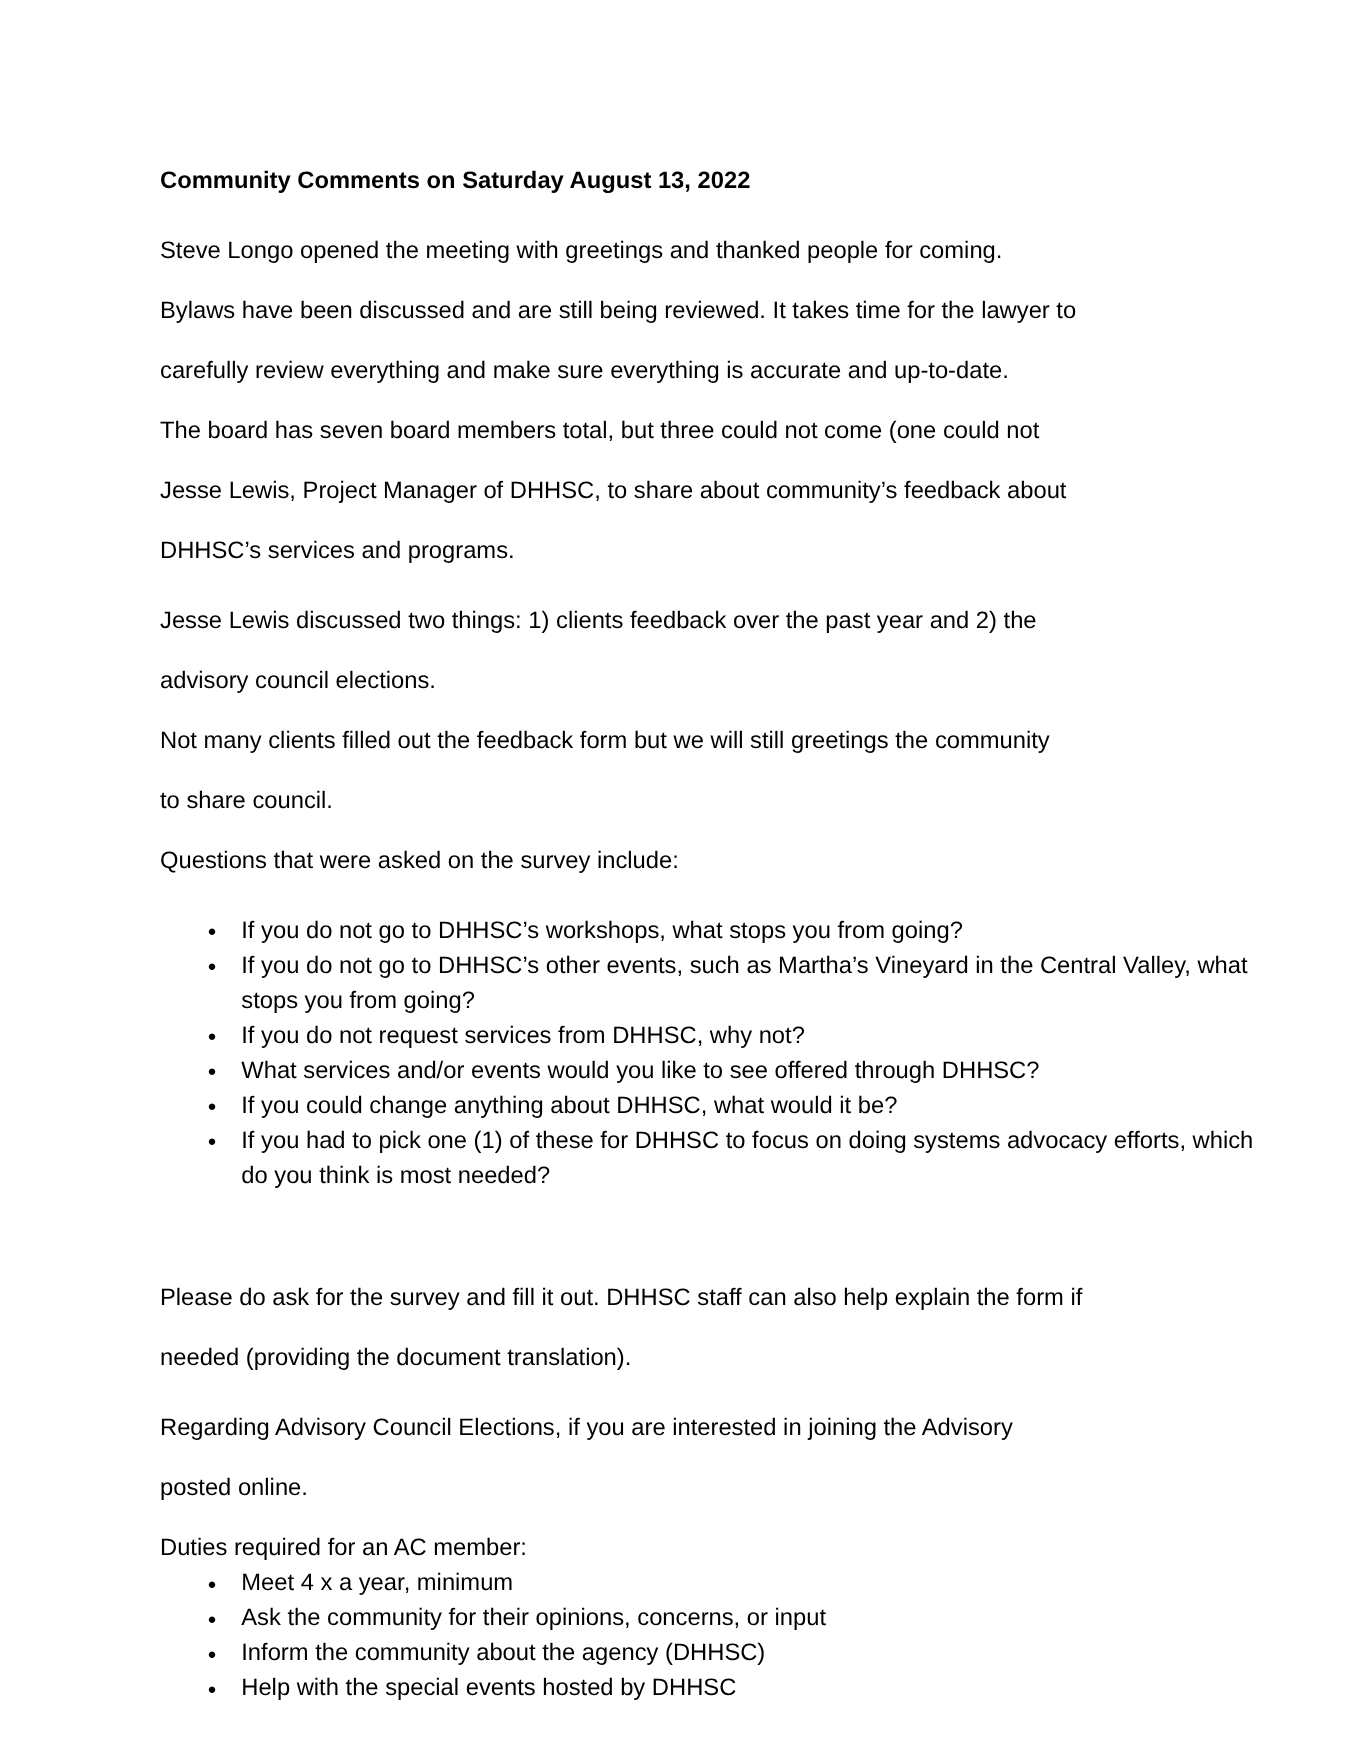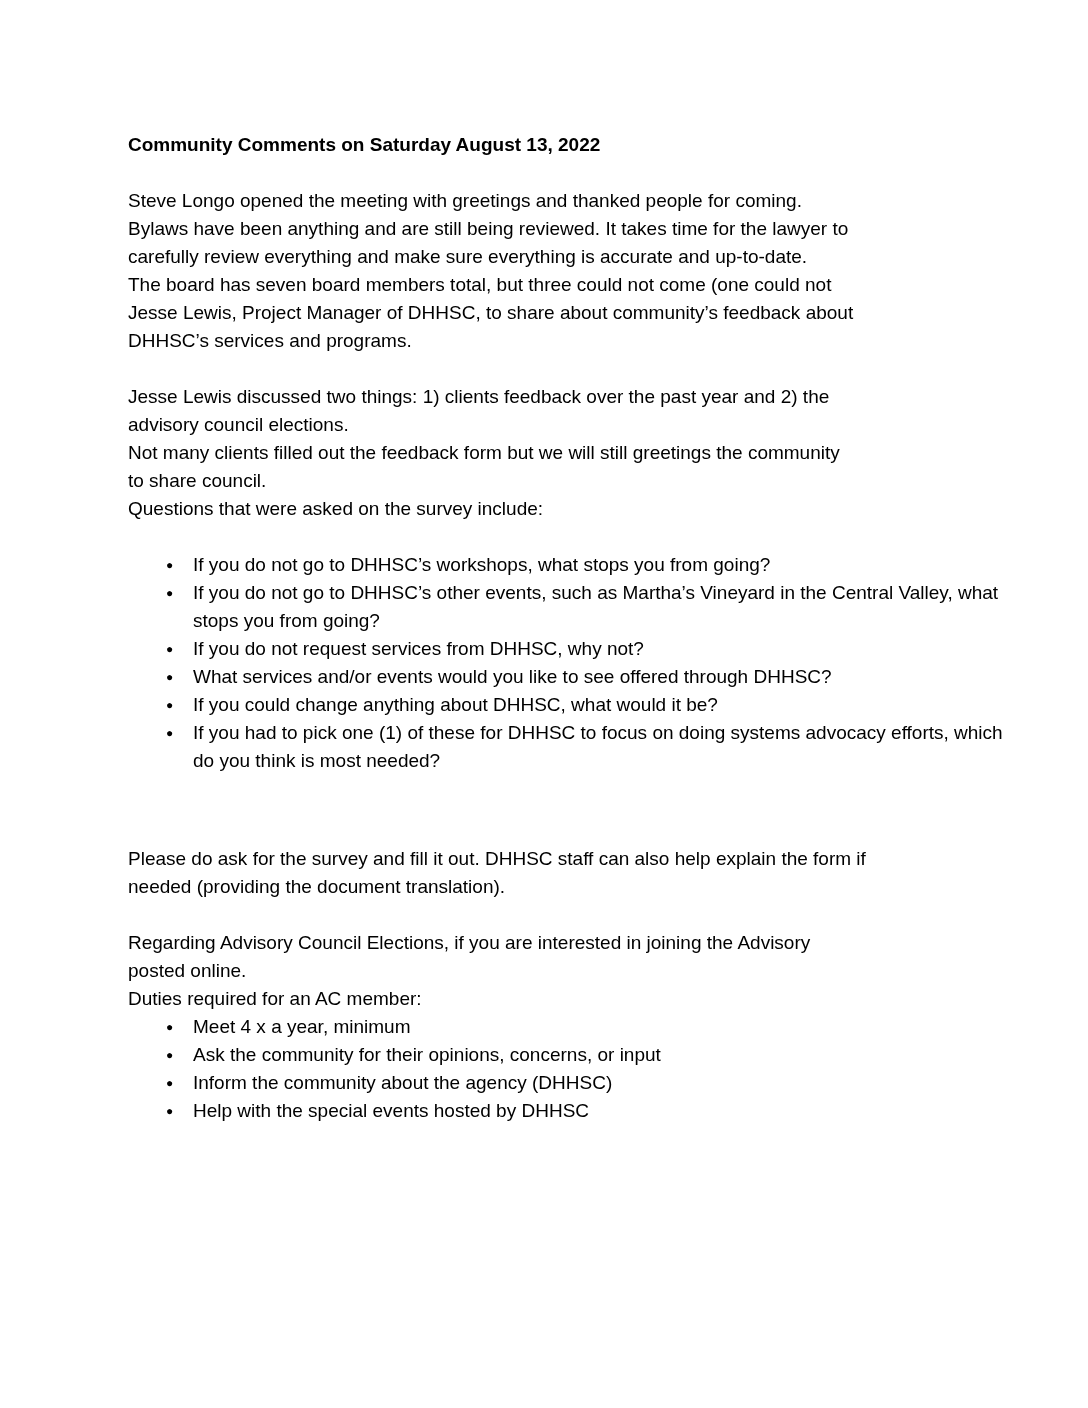--- a/index.html
+++ b/index.html
@@ -23,20 +23,21 @@
   .doc-title {
     font-weight: bold;
     margin: 0 0 28px 0;
     white-space: nowrap;
   }
   .para {
     margin: 0 0 28px 0;
   }
   .para .line {
     white-space: nowrap;
+    margin-top: 20px;
   }
   .para-gap-large {
     margin-top: 70px;
   }
   .bullet-list {
     margin: 0;
     padding: 0;
   }
   .bullet-item {
     display: flex;
@@ -56,21 +57,21 @@
 </style>
 </head>
 <body>
 
 <div class="page">
 
   <div class="doc-title">Community Comments on Saturday August 13, 2022</div>
 
   <div class="para">
     <div class="line">Steve Longo opened the meeting with greetings and thanked people for coming.</div>
-    <div class="line">Bylaws have been anything and are still being reviewed. It takes time for the lawyer to</div>
+    <div class="line">Bylaws have been discussed and are still being reviewed. It takes time for the lawyer to</div>
     <div class="line">carefully review everything and make sure everything is accurate and up-to-date.</div>
     <div class="line">The board has seven board members total, but three could not come (one could not</div>
     <div class="line">Jesse Lewis, Project Manager of DHHSC, to share about community’s feedback about</div>
     <div class="line">DHHSC’s services and programs.</div>
   </div>
 
   <div class="para">
     <div class="line">Jesse Lewis discussed two things: 1) clients feedback over the past year and 2) the</div>
     <div class="line">advisory council elections.</div>
     <div class="line">Not many clients filled out the feedback form but we will still greetings the community</div>

